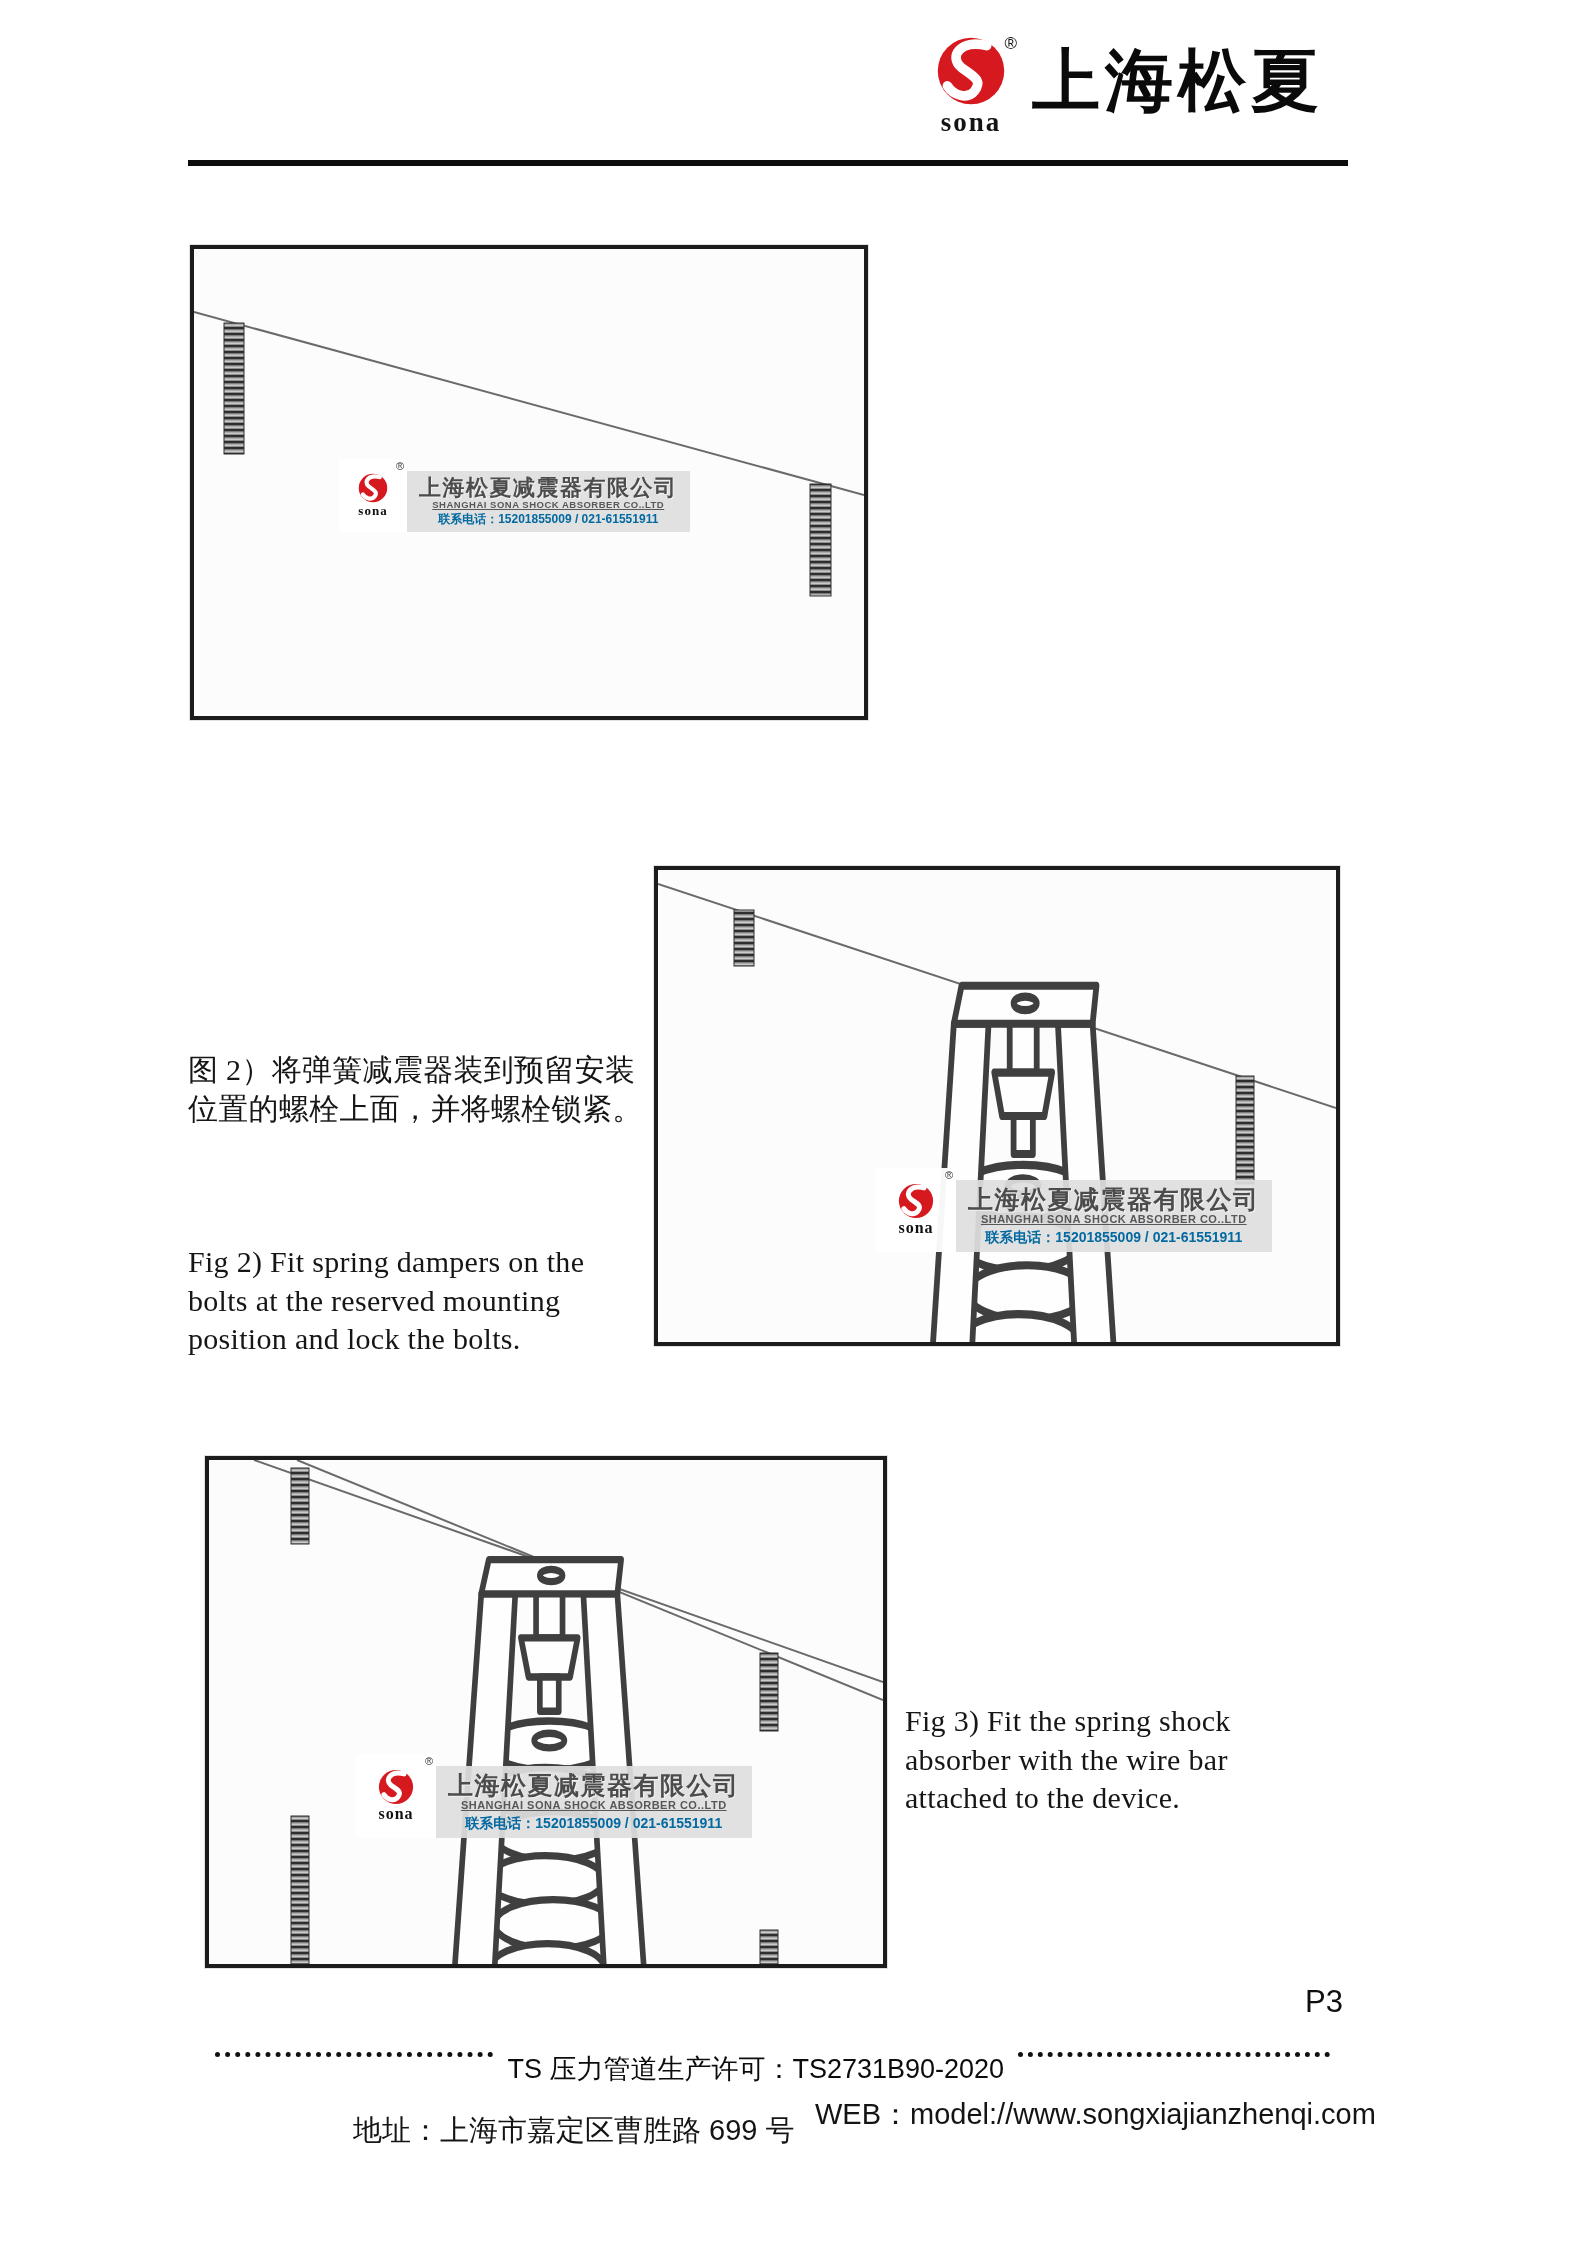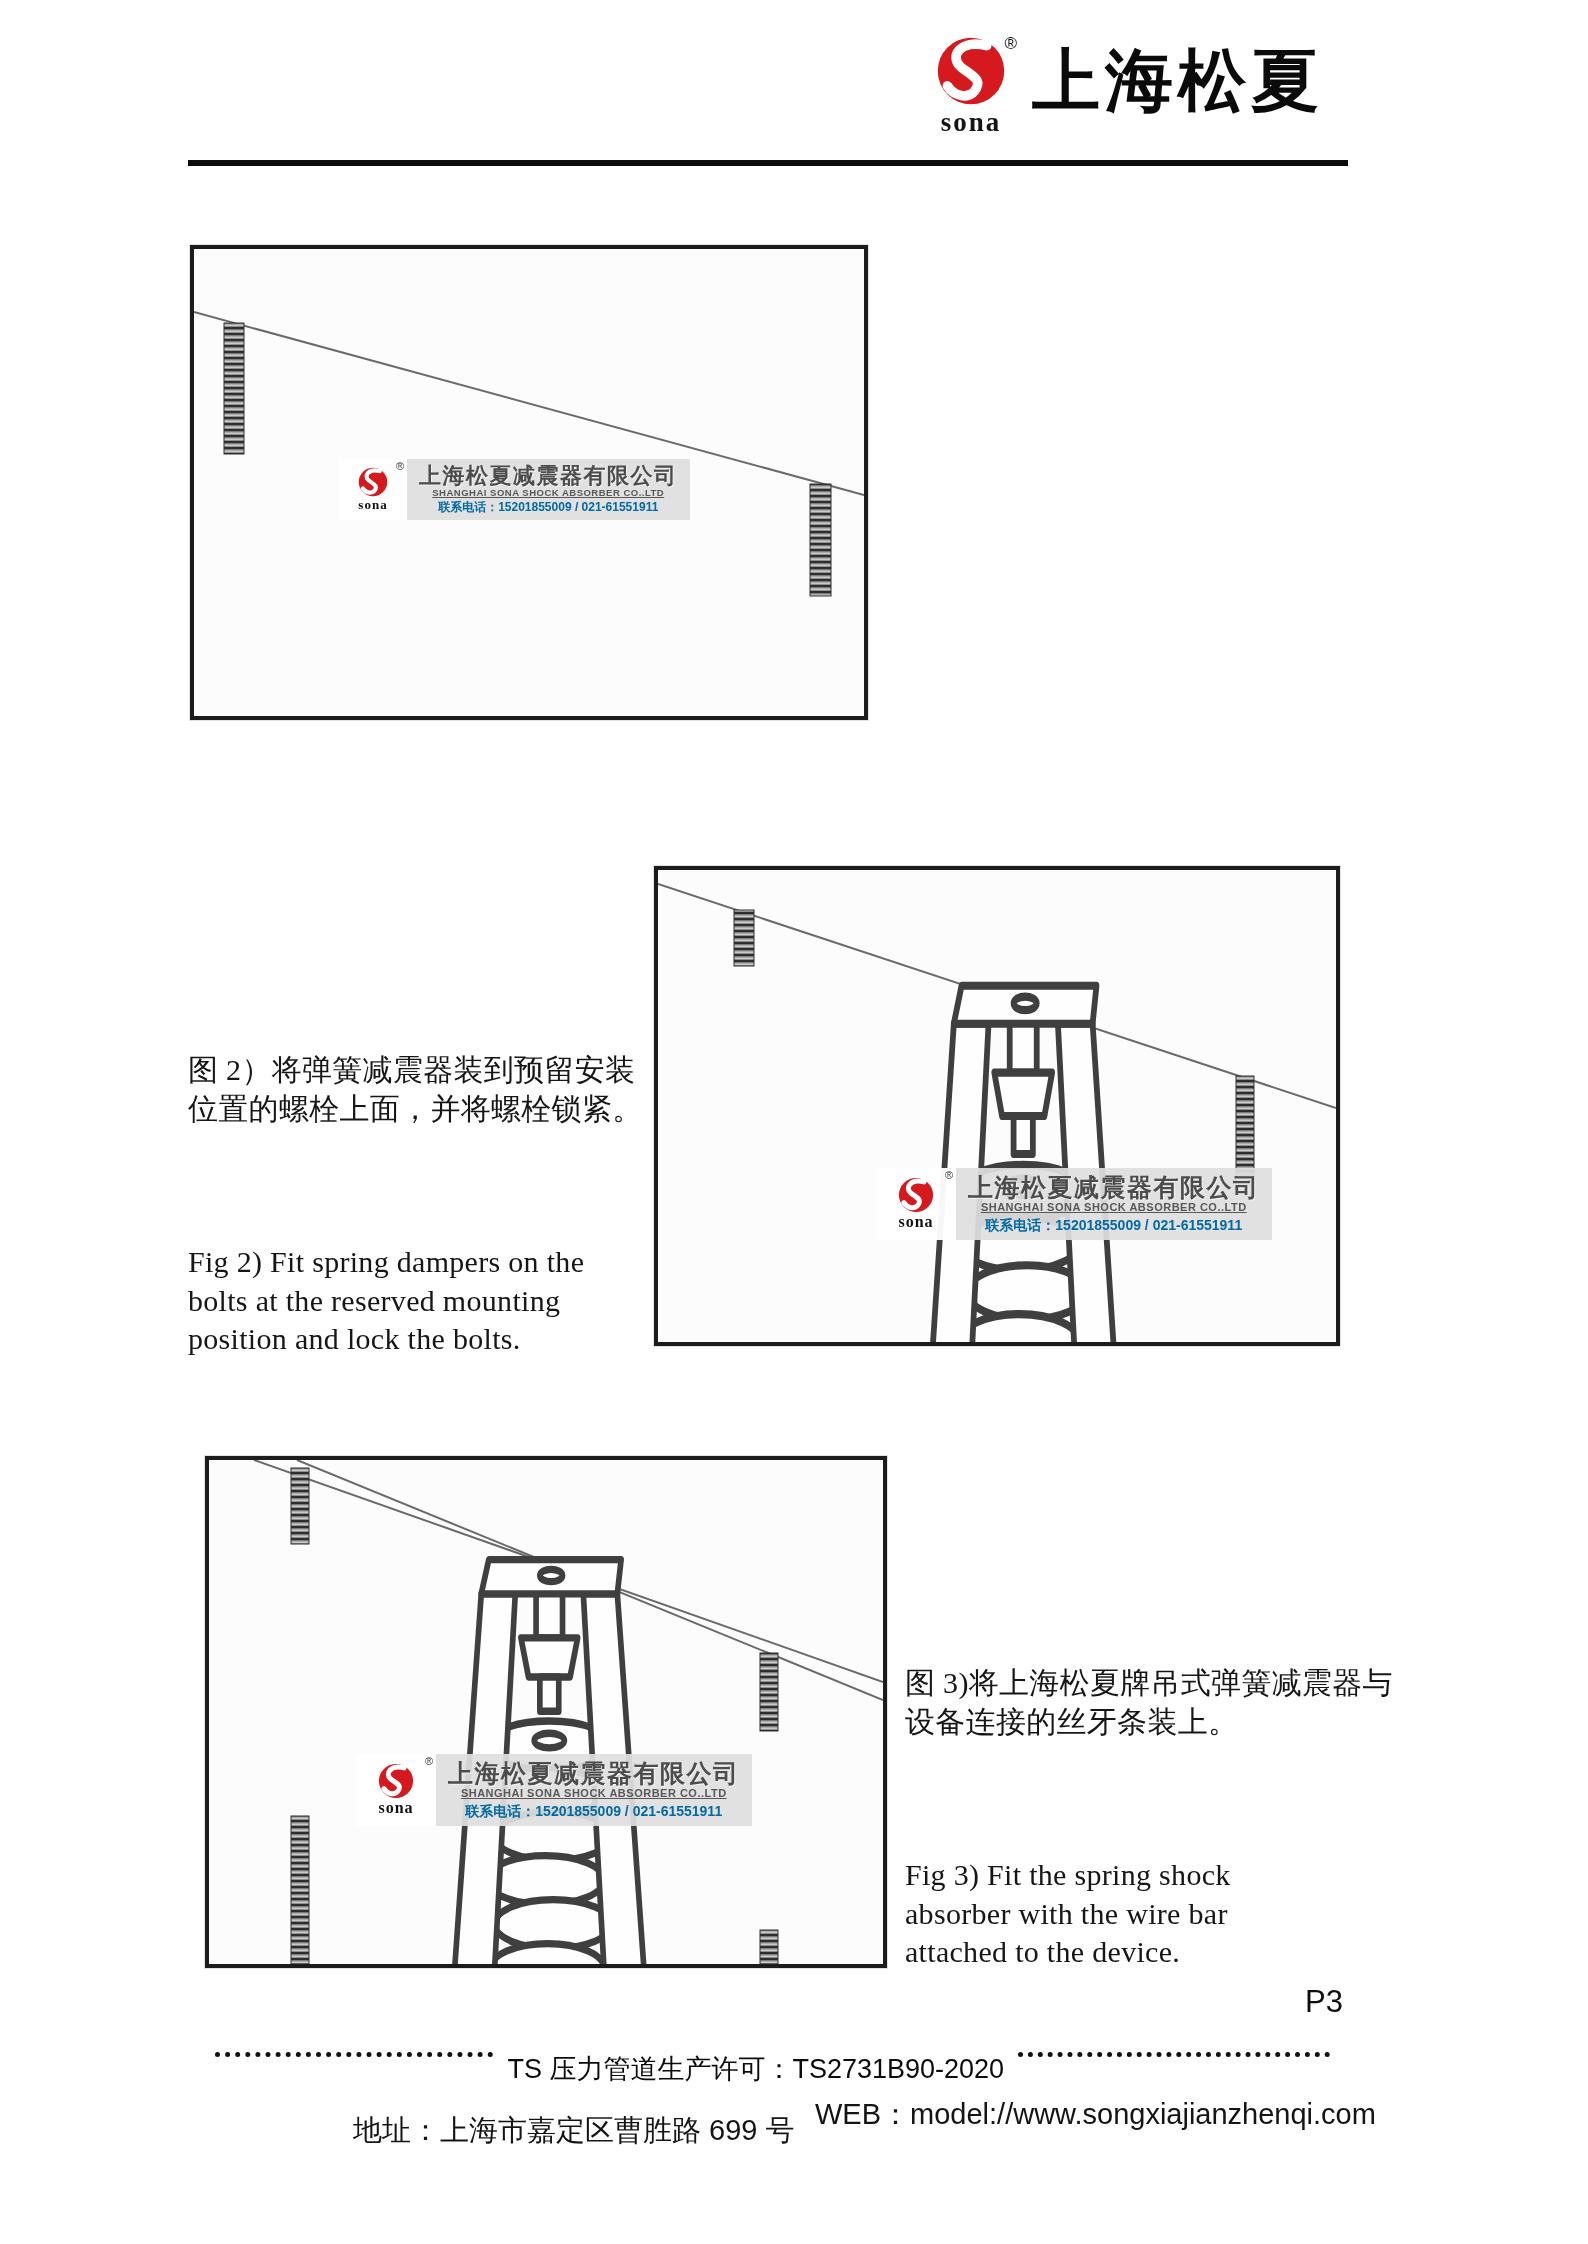--- a/index.html
+++ b/index.html
@@ -29,21 +29,21 @@
   #cap2{left:188px;top:974px;}
   #cap3{left:905px;top:1587px;}
 
   
   .wm{position:absolute;display:flex;align-items:stretch;}
   .wm-logo{background:rgba(255,255,255,.96);width:72px;display:flex;flex-direction:column;align-items:center;
            justify-content:center;position:relative;padding:3px 4px;}
   .wm-logo svg{width:36px;height:36px;display:block;}
   .wm-reg{position:absolute;top:1px;right:3px;font-size:11px;font-family:"Liberation Sans",sans-serif;color:#333;}
   .wm-brand{font:700 16px/18px "Liberation Serif",serif;letter-spacing:1px;color:#101010;}
-  .wm-right{background:rgba(223,223,223,.93);padding:5px 12px 6px;text-align:center;}
+  .wm-right{background:rgba(223,223,223,.93);padding:5px 12px 6px;text-align:center;margin-top:12px;}
   .wm-cn{font:700 25px/28px "Liberation Sans",sans-serif;color:#4c4c4c;letter-spacing:1.5px;white-space:nowrap;
          text-shadow:1px 1px 0 #f3f3f3;}
   .wm-en{font:700 11px/12px "Liberation Sans",sans-serif;color:#575757;letter-spacing:.5px;white-space:nowrap;text-decoration:underline;}
   .wm-tel{font:700 14px/18px "Liberation Sans",sans-serif;color:#0369a1;margin-top:3px;white-space:nowrap;}
   .wm-sm .wm-logo{width:60px;}
   .wm-sm .wm-logo svg{width:30px;height:30px;}
   .wm-sm .wm-brand{font-size:13px;line-height:15px;}
   .wm-sm .wm-cn{font-size:22px;line-height:24px;}
   .wm-sm .wm-en{font-size:9.5px;line-height:10px;}
   .wm-sm .wm-tel{font-size:12px;line-height:14px;margin-top:2px;}
@@ -186,22 +186,20 @@
       </div>
       <div class="wm-right">
         <div class="wm-cn">上海松夏减震器有限公司</div>
         <div class="wm-en">SHANGHAI SONA SHOCK ABSORBER CO..LTD</div>
         <div class="wm-tel">联系电话：15201855009 / 021-61551911</div>
       </div>
     </div>
   </div>
 
   <div class="caption" id="cap3">
-    <div class="cap-cn">图 3)将上海松夏牌吊式弹簧减震器与
-设备连接的丝牙条装上。</div>
     <div class="cap-en">Fig 3) Fit the spring shock
 absorber with the wire bar
 attached to the device.</div>
   </div>
 
   <div class="page-num">P3</div>
 
   <div class="foot-row1">
     <div class="dotline"></div>
     <div class="foot-license">TS 压力管道生产许可：TS2731B90-2020</div>

